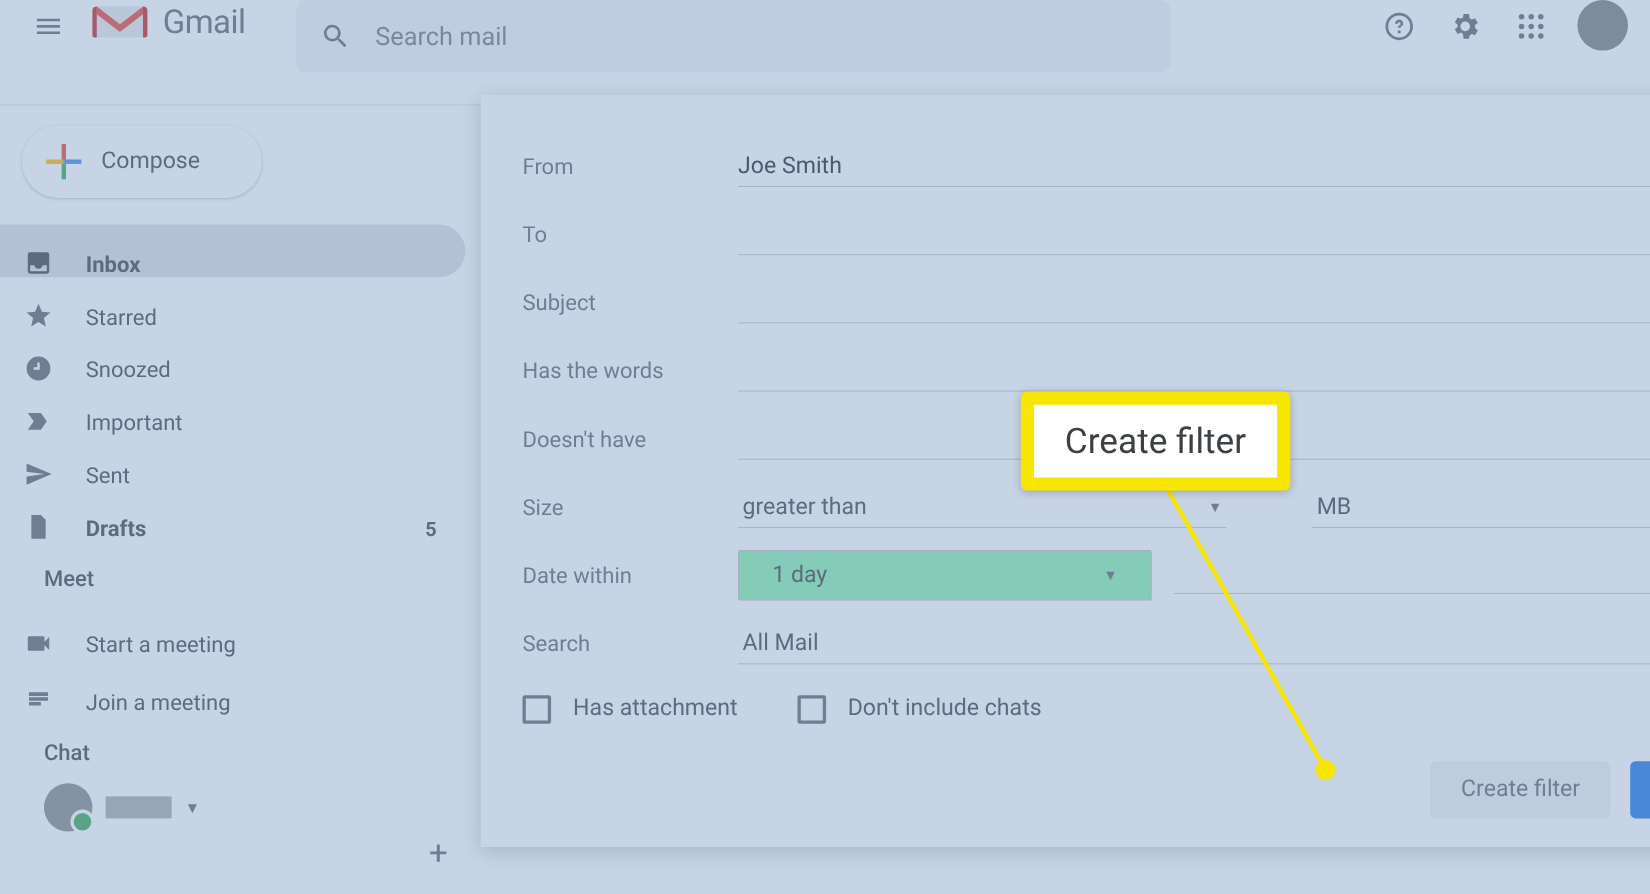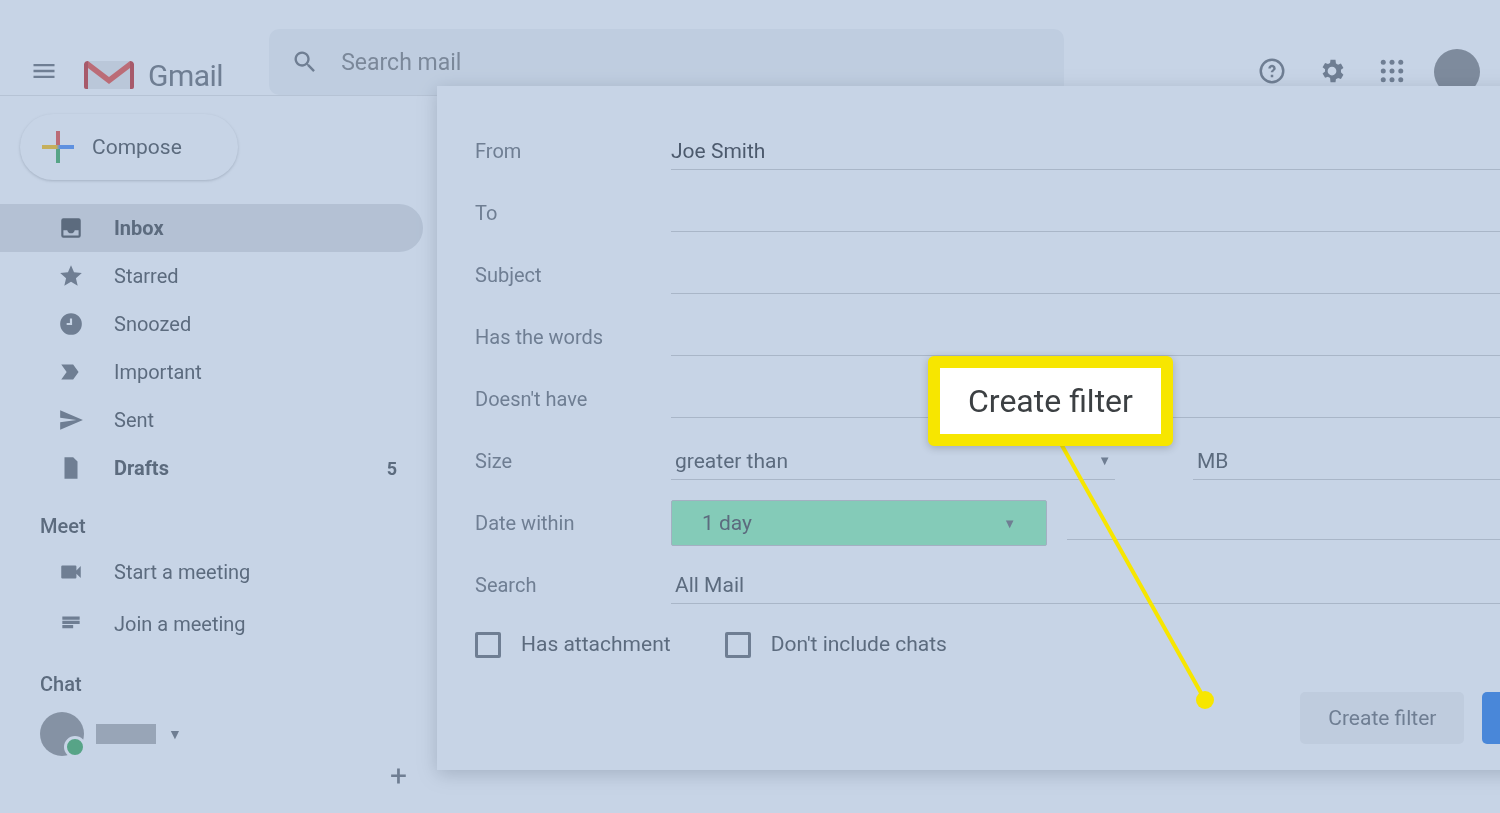--- a/index.html
+++ b/index.html
@@ -1,18 +1,18 @@
 <!DOCTYPE html>
 <html><head>
 <meta charset="utf-8">
 <style>
 *{box-sizing:border-box;margin:0;padding:0;font-family:Roboto,Arial,sans-serif}
 body{width:1500px;height:813px;overflow:hidden;position:relative;background:#fff;color:#202124}
 .overlay{position:absolute;inset:0;background:rgba(130,160,200,.45);pointer-events:none;z-index:50}
-.header{display:flex;align-items:flex-end;height:96px;padding:0 20px;gap:8px;border-bottom:1px solid #e0e0e0}
+.header{display:flex;align-items:flex-start;height:96px;padding:0 20px;gap:8px;border-bottom:1px solid #e0e0e0}
 .burger{width:48px;height:48px;display:flex;align-items:center;justify-content:center;border-radius:50%;cursor:pointer}
 .burger svg{width:28px;height:28px;fill:#5f6368}
 .logo{display:flex;align-items:center;gap:12px;margin-left:6px;margin-right:38px}
 .logo-m{width:54px;height:40px;position:relative}
 .logo-text{font-size:30px;color:#5f6368;letter-spacing:-.5px}
 .search{flex:0 0 795px;height:66px;background:#f1f3f4;border-radius:10px;display:flex;align-items:center;padding:0 22px;gap:22px}
 .search svg{width:28px;height:28px;fill:#5f6368}
 .search input{border:none;background:transparent;font-size:23px;color:#5f6368;outline:none;flex:1}
 .header-spacer{flex:1}
 .hicon{width:48px;height:48px;display:flex;align-items:center;justify-content:center;border-radius:50%;cursor:pointer;margin-left:4px}
@@ -20,21 +20,21 @@
 .avatar{width:46px;height:46px;border-radius:50%;background:#7a7a7a;margin-left:10px}
 .body{display:flex;height:calc(100% - 96px)}
 .sidebar{width:437px;padding-top:18px;position:relative}
 .compose{margin:0 0 24px 20px;height:66px;width:218px;border-radius:33px;background:#fff;box-shadow:0 1px 3px rgba(0,0,0,.25);display:flex;align-items:center;gap:18px;padding-left:22px;cursor:pointer}
 .compose-plus{width:32px;height:32px;position:relative}
 .compose-plus::before,.compose-plus::after{content:"";position:absolute;background:linear-gradient(90deg,#ea4335,#fbbc04,#34a853,#4285f4)}
 .compose-plus::before{left:14px;top:0;width:4px;height:32px;background:linear-gradient(180deg,#ea4335 0%,#ea4335 45%,#34a853 55%,#34a853 100%)}
 .compose-plus::after{top:14px;left:0;height:4px;width:32px;background:linear-gradient(90deg,#fbbc04 0%,#fbbc04 45%,#4285f4 55%,#4285f4 100%)}
 .compose span{font-size:21px;color:#3c4043}
 .nav{list-style:none}
-.nav li{height:48px;display:flex;align-items:center;padding-left:58px;gap:30px;cursor:pointer;border-radius:0 24px 24px 0;margin-right:14px;font-size:20px;color:#3c4043}
+.nav li{height:48px;display:flex;align-items:flex-end;padding-left:22px;gap:30px;cursor:pointer;border-radius:0 24px 24px 0;margin-right:14px;font-size:20px;color:#3c4043}
 .nav li.active{background:#dcdddf;font-weight:700}
 .nav li svg{width:26px;height:26px;fill:#5f6368;flex-shrink:0}
 .nav li.active svg{fill:#3c4043}
 .nav li .count{margin-left:auto;margin-right:26px;font-size:18px;color:#3c4043}
 .section{padding:22px 0 8px 40px;font-size:20px;color:#3c4043;font-weight:500}
 .nav.meet li,.nav.chat li{height:52px}
 .chat-row{display:flex;align-items:center;padding-left:40px;gap:12px;margin-top:8px}
 .chat-av{width:44px;height:44px;border-radius:50%;background:#888;position:relative}
 .chat-av::after{content:"";position:absolute;right:-2px;bottom:-2px;width:16px;height:16px;border-radius:50%;background:#34a853;border:3px solid #fff}
 .chat-name{width:60px;height:20px;background:#aaa}

